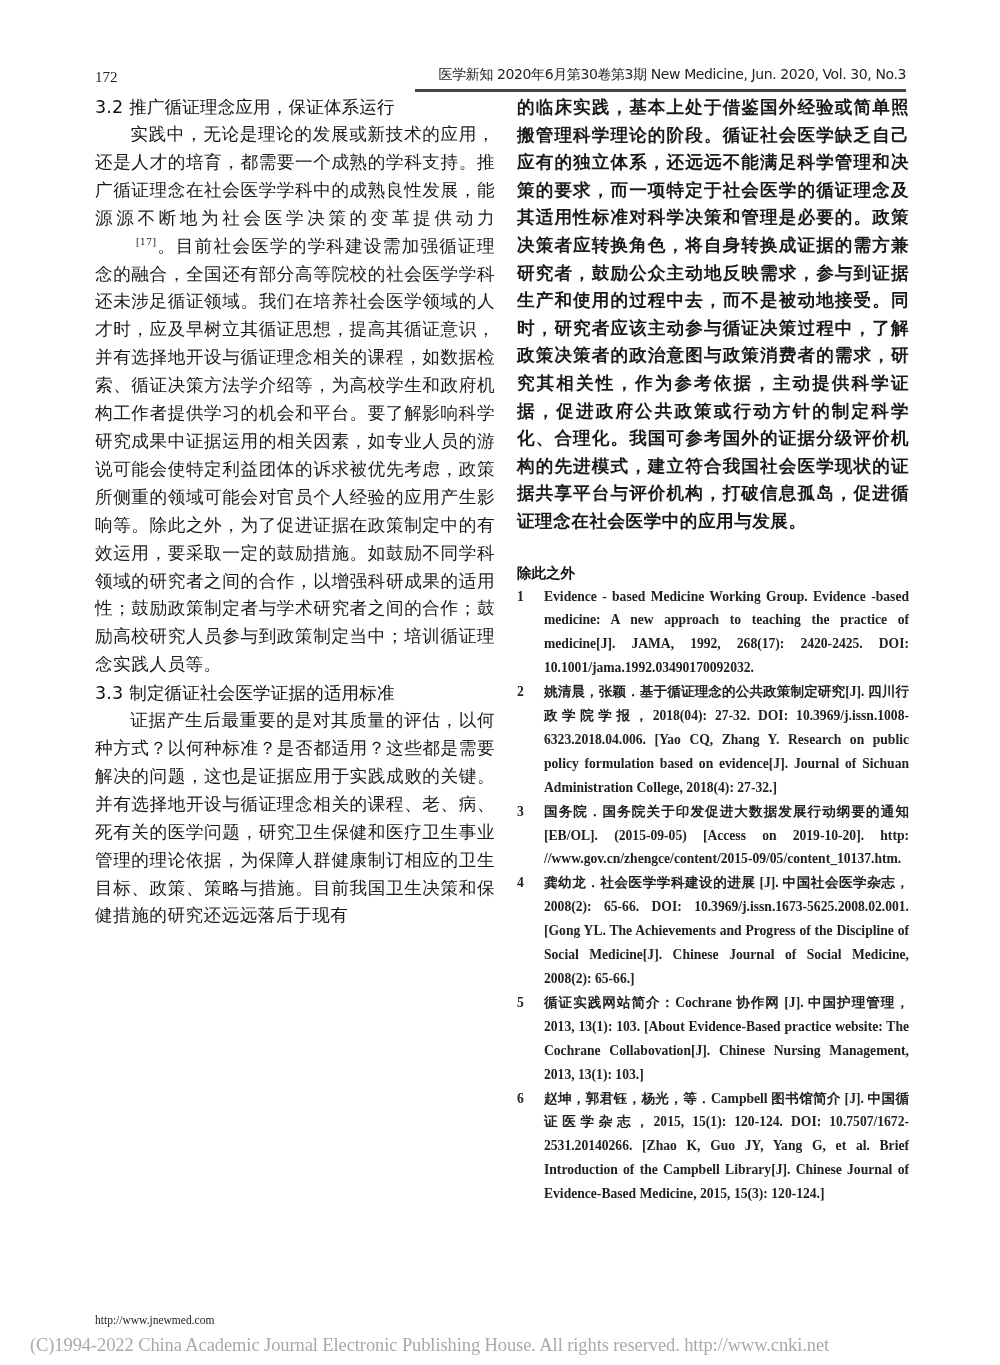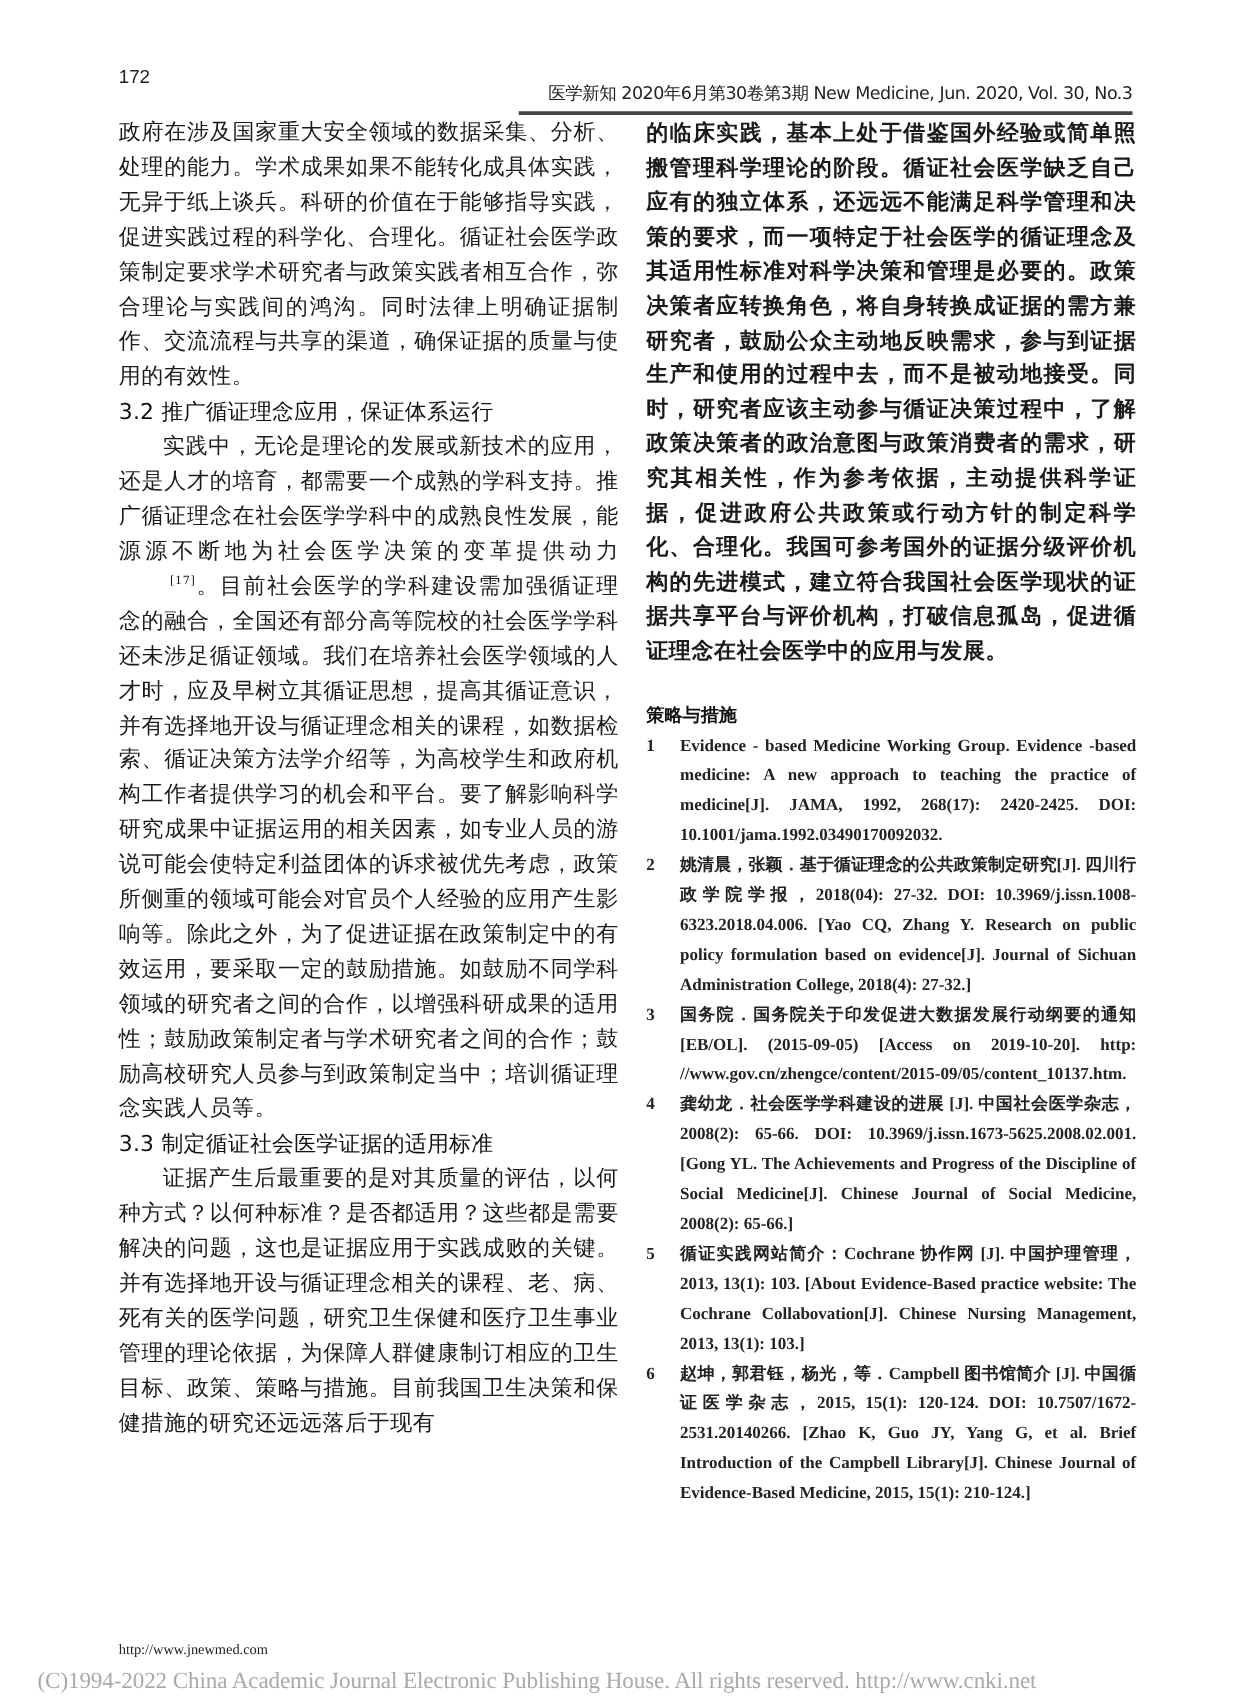--- a/index.html
+++ b/index.html
@@ -1,19 +1,19 @@
 <!DOCTYPE html>
 <html><head>
 <meta charset="utf-8">
 <style>
   * { margin: 0; padding: 0; box-sizing: border-box; }
   html, body { width: 1000px; height: 1365px; background: #ffffff; overflow: hidden; }
   body { position: relative; font-family: "DejaVu Serif", serif; color: #1a1a1a; }
 
-  .page-number { position: absolute; left: 95px; top: 53px; font-family: Liberation Sans, sans-serif; font-size: 15px; color: #222; }
+  .page-number { position: absolute; left: 95px; top: 69px; font-family: Liberation Serif, serif; font-size: 15px; color: #222; }
   .running-head { position: absolute; left: 415px; top: 66px; width: 491px; text-align: right;
     font-family: "DejaVu Sans", sans-serif; font-size: 14px; color: #222; white-space: nowrap; letter-spacing: -0.4px; }
   .head-rule { position: absolute; left: 415px; top: 89px; width: 491px; height: 3px; background: #444; }
 
   .col { position: absolute; top: 93px; width: 400px; }
   .col-left { left: 95px; }
   .col-right { left: 517px; width: 392px; font-weight: bold; }
 
   .para { font-size: 17.6px; line-height: 27.9px; text-align: justify; text-justify: inter-character; letter-spacing: 0.5px; }
   .col-right .para { line-height: 27.6px; }
@@ -31,33 +31,32 @@
   .copyright { position: absolute; left: 30px; top: 1335px; font-family: "Liberation Serif", serif; font-size: 18.5px; color: #a9a9a9; white-space: nowrap; letter-spacing: -0.1px; }
 </style>
 </head>
 <body>
 
 <div class="page-number">172</div>
 <div class="running-head">医学新知  2020年6月第30卷第3期  New Medicine, Jun. 2020, Vol. 30, No.3</div>
 <div class="head-rule"></div>
 
 <div class="col col-left">
-  <p class="para">政府在涉及国家重大安全领域的数据采集、分析、处理的能力。学术成果如果不能转化成具体实践，无异于纸上谈兵。科研的价值在于能够指导实践，促进实践过程的科学化、合理化。循证社会医学政策制定要求学术研究者与政策实践者相互合作，弥合理论与实践间的鸿沟。同时法律上明确证据制作、交流流程与共享的渠道，确保证据的质量与使用的有效性。</p>
 
   <h3 class="section-heading">3.2 推广循证理念应用，保证体系运行</h3>
   <p class="para indent"><span>实践中，无论是理论的发展或新技术的应用，还是人才的培育，都需要一个成熟的学科支持。推广循证理念在社会医学学科中的成熟良性发展，能源源不断地为社会医学决策的变革提供动力</span><sup>[17]</sup><span>。目前社会医学的学科建设需加强循证理念的融合，全国还有部分高等院校的社会医学学科还未涉足循证领域。我们在培养社会医学领域的人才时，应及早树立其循证思想，提高其循证意识，并有选择地开设与循证理念相关的课程，如数据检索、循证决策方法学介绍等，为高校学生和政府机构工作者提供学习的机会和平台。要了解影响科学研究成果中证据运用的相关因素，如专业人员的游说可能会使特定利益团体的诉求被优先考虑，政策所侧重的领域可能会对官员个人经验的应用产生影响等。除此之外，为了促进证据在政策制定中的有效运用，要采取一定的鼓励措施。如鼓励不同学科领域的研究者之间的合作，以增强科研成果的适用性；鼓励政策制定者与学术研究者之间的合作；鼓励高校研究人员参与到政策制定当中；培训循证理念实践人员等。</span></p>
 
   <h3 class="section-heading">3.3 制定循证社会医学证据的适用标准</h3>
   <p class="para indent">证据产生后最重要的是对其质量的评估，以何种方式？以何种标准？是否都适用？这些都是需要解决的问题，这也是证据应用于实践成败的关键。并有选择地开设与循证理念相关的课程、老、病、死有关的医学问题，研究卫生保健和医疗卫生事业管理的理论依据，为保障人群健康制订相应的卫生目标、政策、策略与措施。目前我国卫生决策和保健措施的研究还远远落后于现有</p>
 </div>
 
 <div class="col col-right">
   <p class="para">的临床实践，基本上处于借鉴国外经验或简单照搬管理科学理论的阶段。循证社会医学缺乏自己应有的独立体系，还远远不能满足科学管理和决策的要求，而一项特定于社会医学的循证理念及其适用性标准对科学决策和管理是必要的。政策决策者应转换角色，将自身转换成证据的需方兼研究者，鼓励公众主动地反映需求，参与到证据生产和使用的过程中去，而不是被动地接受。同时，研究者应该主动参与循证决策过程中，了解政策决策者的政治意图与政策消费者的需求，研究其相关性，作为参考依据，主动提供科学证据，促进政府公共政策或行动方针的制定科学化、合理化。我国可参考国外的证据分级评价机构的先进模式，建立符合我国社会医学现状的证据共享平台与评价机构，打破信息孤岛，促进循证理念在社会医学中的应用与发展。</p>
 
-  <div class="refs-title">策略与措施</div>
+  <div class="refs-title">除此之外</div>
   <div>
     <div class="ref">
         <span class="ref-num">1</span>
         <span class="ref-text">Evidence - based Medicine Working Group. Evidence -based medicine: A new approach to teaching the practice of medicine[J]. JAMA, 1992, 268(17): 2420-2425. DOI: 10.1001/jama.1992.03490170092032.</span>
       </div>
     <div class="ref">
         <span class="ref-num">2</span>
         <span class="ref-text">姚清晨，张颖．基于循证理念的公共政策制定研究[J]. 四川行政学院学报，2018(04): 27-32. DOI: 10.3969/j.issn.1008-6323.2018.04.006. [Yao CQ, Zhang Y. Research on public policy formulation based on evidence[J]. Journal of Sichuan Administration College, 2018(4): 27-32.]</span>
       </div>
     <div class="ref">
@@ -67,19 +66,19 @@
     <div class="ref">
         <span class="ref-num">4</span>
         <span class="ref-text">龚幼龙．社会医学学科建设的进展 [J]. 中国社会医学杂志，2008(2): 65-66. DOI: 10.3969/j.issn.1673-5625.2008.02.001. [Gong YL. The Achievements and Progress of the Discipline of Social Medicine[J]. Chinese Journal of Social Medicine, 2008(2): 65-66.]</span>
       </div>
     <div class="ref">
         <span class="ref-num">5</span>
         <span class="ref-text">循证实践网站简介：Cochrane 协作网 [J]. 中国护理管理，2013, 13(1): 103. [About Evidence-Based practice website: The Cochrane Collabovation[J]. Chinese Nursing Management, 2013, 13(1): 103.]</span>
       </div>
     <div class="ref">
         <span class="ref-num">6</span>
-        <span class="ref-text">赵坤，郭君钰，杨光，等．Campbell 图书馆简介 [J]. 中国循证医学杂志，2015, 15(1): 120-124. DOI: 10.7507/1672-2531.20140266. [Zhao K, Guo JY, Yang G, et al. Brief Introduction of the Campbell Library[J]. Chinese Journal of Evidence-Based Medicine, 2015, 15(1): 210-124.]</span>
+        <span class="ref-text">赵坤，郭君钰，杨光，等．Campbell 图书馆简介 [J]. 中国循证医学杂志，2015, 15(1): 120-124. DOI: 10.7507/1672-2531.20140266. [Zhao K, Guo JY, Yang G, et al. Brief Introduction of the Campbell Library[J]. Chinese Journal of Evidence-Based Medicine, 2015, 15(3): 120-124.]</span>
       </div>
   </div>
 </div>
 
 <div class="footer-url">http://www.jnewmed.com</div>
 <div class="copyright">(C)1994-2022 China Academic Journal Electronic Publishing House. All rights reserved.    http://www.cnki.net</div>
 
 </body></html>

